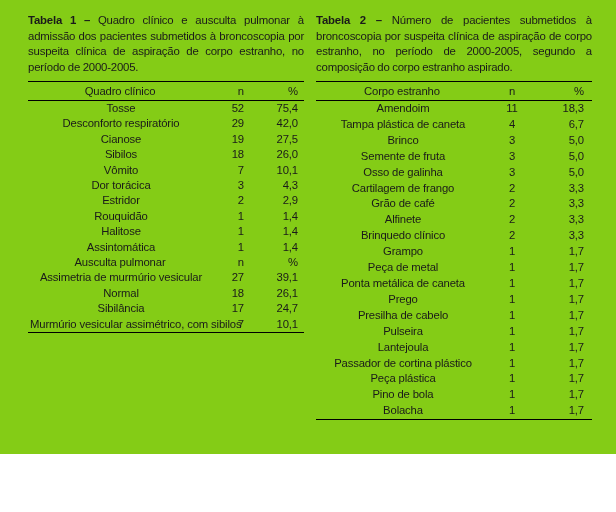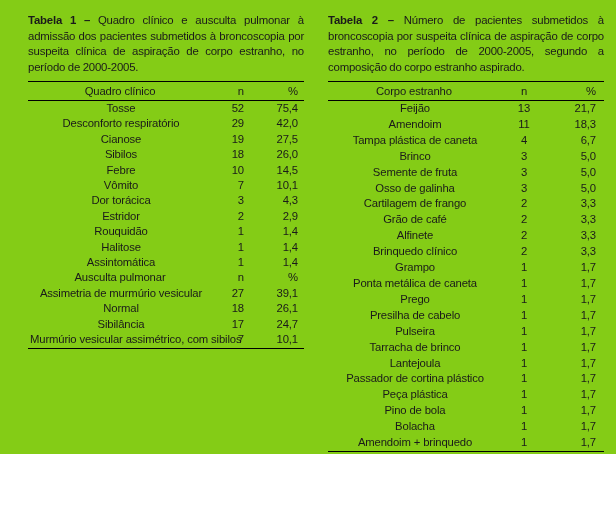--- a/index.html
+++ b/index.html
@@ -6,21 +6,21 @@
   .page {
     position: relative;
     width: 616px; height: 454px;
     background: #84cc16;
     color: #1a1a1a;
     font-family: "Liberation Sans", sans-serif;
     overflow: hidden;
   }
   .col { position: absolute; top: 13px; width: 276px; }
   .col-left  { left: 28px; }
-  .col-right { left: 328px; }
+  .col-right { left: 316px; }
 
   .caption {
     font-size: 11.4px;
     line-height: 15.5px;
     text-align: justify;
     letter-spacing: -0.2px;
     word-spacing: -0.4px;
     margin: 0 0 6px 0;
   }
   .caption .cap-label { font-weight: bold; }
@@ -95,25 +95,20 @@
             <td class="label">Cianose</td>
             <td class="col-n">19</td>
             <td class="col-pct">27,5</td>
           </tr>
           <tr>
             <td class="label">Sibilos</td>
             <td class="col-n">18</td>
             <td class="col-pct">26,0</td>
           </tr>
           <tr>
-            <td class="label">Febre</td>
-            <td class="col-n">10</td>
-            <td class="col-pct">14,5</td>
-          </tr>
-          <tr>
             <td class="label">Vômito</td>
             <td class="col-n">7</td>
             <td class="col-pct">10,1</td>
           </tr>
           <tr>
             <td class="label">Dor torácica</td>
             <td class="col-n">3</td>
             <td class="col-pct">4,3</td>
           </tr>
           <tr>
@@ -180,25 +175,20 @@
       </colgroup>
       <thead>
         <tr>
           <th class="label">Corpo estranho</th>
           <th class="col-n">n</th>
           <th class="col-pct">%</th>
         </tr>
       </thead>
       <tbody>
           <tr>
-            <td class="label">Feijão</td>
-            <td class="col-n">13</td>
-            <td class="col-pct">21,7</td>
-          </tr>
-          <tr>
             <td class="label">Amendoim</td>
             <td class="col-n">11</td>
             <td class="col-pct">18,3</td>
           </tr>
           <tr>
             <td class="label">Tampa plástica de caneta</td>
             <td class="col-n">4</td>
             <td class="col-pct">6,7</td>
           </tr>
           <tr>
@@ -235,45 +225,45 @@
             <td class="label">Brinquedo clínico</td>
             <td class="col-n">2</td>
             <td class="col-pct">3,3</td>
           </tr>
           <tr>
             <td class="label">Grampo</td>
             <td class="col-n">1</td>
             <td class="col-pct">1,7</td>
           </tr>
           <tr>
+            <td class="label">Peça de metal</td>
+            <td class="col-n">1</td>
+            <td class="col-pct">1,7</td>
+          </tr>
+          <tr>
             <td class="label">Ponta metálica de caneta</td>
             <td class="col-n">1</td>
             <td class="col-pct">1,7</td>
           </tr>
           <tr>
             <td class="label">Prego</td>
             <td class="col-n">1</td>
             <td class="col-pct">1,7</td>
           </tr>
           <tr>
             <td class="label">Presilha de cabelo</td>
             <td class="col-n">1</td>
             <td class="col-pct">1,7</td>
           </tr>
           <tr>
             <td class="label">Pulseira</td>
             <td class="col-n">1</td>
             <td class="col-pct">1,7</td>
           </tr>
           <tr>
-            <td class="label">Tarracha de brinco</td>
-            <td class="col-n">1</td>
-            <td class="col-pct">1,7</td>
-          </tr>
-          <tr>
             <td class="label">Lantejoula</td>
             <td class="col-n">1</td>
             <td class="col-pct">1,7</td>
           </tr>
           <tr>
             <td class="label">Passador de cortina plástico</td>
             <td class="col-n">1</td>
             <td class="col-pct">1,7</td>
           </tr>
           <tr>
@@ -281,25 +271,20 @@
             <td class="col-n">1</td>
             <td class="col-pct">1,7</td>
           </tr>
           <tr>
             <td class="label">Pino de bola</td>
             <td class="col-n">1</td>
             <td class="col-pct">1,7</td>
           </tr>
           <tr>
             <td class="label">Bolacha</td>
-            <td class="col-n">1</td>
-            <td class="col-pct">1,7</td>
-          </tr>
-          <tr>
-            <td class="label">Amendoim + brinquedo</td>
             <td class="col-n">1</td>
             <td class="col-pct">1,7</td>
           </tr>
         </tbody>
     </table>
   </div>
 
 </div>
 
 </body></html>

